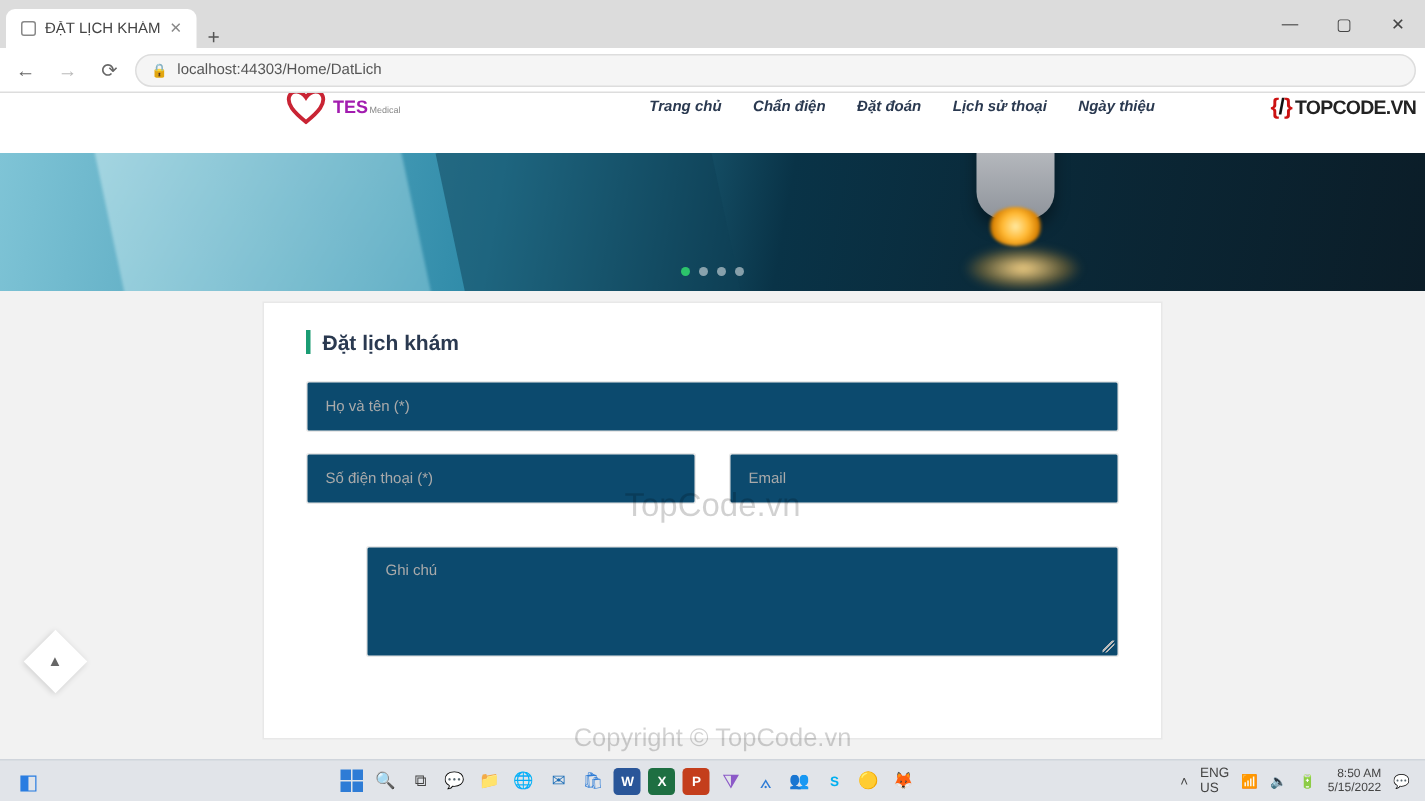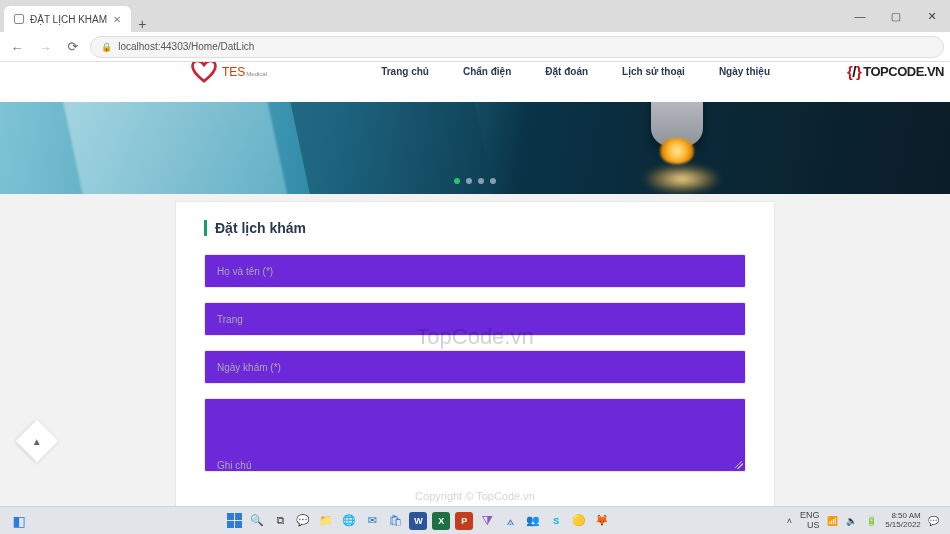--- a/index.html
+++ b/index.html
@@ -29,51 +29,51 @@
   .nav-btn { width:22px; height:22px; display:flex;align-items:center;justify-content:center; color:#666; font-size:13px; border-radius:50%; }
   .nav-btn.disabled { color:#bbb; }
   .url-field { flex:1; height:22px; border:1px solid #ddd; border-radius:20px; padding:0 10px; display:flex; align-items:center; gap:6px; font-size:10px; color:#555; background:#f5f5f5; }
   .lock { font-size:9px; }
 
   
   .viewport { position:absolute; top:62px; left:0; right:0; bottom:28px; background:#f2f2f2; overflow:hidden; }
   .overlay-logo { position:absolute; top:0; right:6px; height:18px; display:flex; align-items:center; gap:2px; font-weight:800; font-size:13px; color:#222; letter-spacing:-0.5px; z-index:50; pointer-events:none;}
   .overlay-logo .bracket { color:#c11; font-size:15px; font-weight:900; }
   .watermark { position:absolute; left:50%; top:62%; transform:translate(-50%,-50%); font-size:22px; color:rgba(0,0,0,0.18); font-weight:500; z-index:40; pointer-events:none; }
-  .watermark2 { position:absolute; left:50%; bottom:4px; transform:translateX(-50%); font-size:11px; color:rgba(0,0,0,0.18); font-weight:500; z-index:40; pointer-events:none; }
+  .watermark2 { position:absolute; left:50%; bottom:4px; transform:translateX(-50%); font-size:17px; color:rgba(0,0,0,0.18); font-weight:500; z-index:40; pointer-events:none; }
 
   .page { width:100%; height:100%; background:#f2f2f2; position:relative; }
 
   
   .site-header { position:absolute; top:-22px; left:0; right:0; height:62px; background:#fff; display:flex; align-items:center; justify-content:space-between; padding:0 180px 0 190px; z-index:20; }
   .brand { display:flex; align-items:center; gap:4px; }
   .brand svg { width:28px; height:24px; }
-  .brand-text { font-size:12px; font-weight:400; color:#c2410c; }
+  .brand-text { font-size:12px; font-weight:700; color:#a21caf; }
   .brand-sub { font-size:6px; color:#888; margin-left:1px; }
-  nav.main-nav { display:flex; gap:34px; }
+  nav.main-nav { display:flex; gap:21px;font-style:italic; }
   nav.main-nav a { font-size:10px; font-weight:700; color:var(--heading); text-decoration:none; }
 
   
   .hero { position:absolute; top:40px; left:0; right:0; height:92px; background:linear-gradient(100deg,#7fc4d6 0%,#2e8aa8 35%,#093347 55%,#0a2a3a 70%,#0b1d28 100%); overflow:hidden; z-index:15;}
   .hero::before { content:""; position:absolute; left:8%; top:-30px; width:200px; height:160px; background:linear-gradient(135deg,#c9e9ef,#7fc4d6); transform:rotate(-12deg); filter:blur(1px); opacity:.6;}
   .hero::after  { content:""; position:absolute; left:32%; top:-20px; width:180px; height:150px; background:#0e3f55; transform:rotate(-12deg); opacity:.5;}
   .lens { position:absolute; right:26%; top:-26px; width:52px; height:70px; background:linear-gradient(#caccd0,#8f949b); border-radius:10px 10px 18px 18px; box-shadow:0 6px 10px rgba(0,0,0,.4);}
   .lens::after { content:""; position:absolute; bottom:-18px; left:50%; transform:translateX(-50%); width:36px; height:26px; background:radial-gradient(circle,#ffe9a0 0%,#ffb833 40%,#d77f00 70%,transparent 80%); border-radius:50%; filter:blur(1px);}
   .reflection { position:absolute; right:24%; bottom:0; width:80px; height:30px; background:radial-gradient(ellipse at center,#ffd98a 0%,rgba(255,180,50,.3) 50%,transparent 70%); filter:blur(3px);}
   .dots { position:absolute; left:50%; bottom:10px; transform:translateX(-50%); display:flex; gap:6px; z-index:5;}
   .dot { width:6px;height:6px;border-radius:50%;background:rgba(255,255,255,.5);}
   .dot.active { background:#2cc46b;}
 
   
   .card { position:absolute; top:140px; left:176px; right:176px; background:#fff; padding:18px 28px 40px; box-shadow:0 0 0 1px var(--border); }
   .card h2 { font-size:14px; font-weight:700; color:var(--heading); padding-left:8px; border-left:3px solid var(--accent); margin-bottom:18px;}
 
   .form-row { display:flex; gap:22px; margin-bottom:14px;}
-  .field { flex:1; height:34px; border:1px solid var(--border); border-radius:2px; padding:0 12px; font-size:10px; color:var(--placeholder); display:flex; align-items:center; background:#6d28d9;}
-  .field.notes { height:74px; align-items:flex-end; padding-top:10px; position:relative;}
+  .field { flex:1; height:34px; border:1px solid var(--border); border-radius:2px; padding:0 12px; font-size:10px; color:var(--placeholder); display:flex; align-items:center; background:#0c4a6e;}
+  .field.notes { height:74px; align-items:flex-start; padding-top:10px; position:relative;margin-left:40px;}
   .resize-handle { position:absolute; right:2px; bottom:2px; width:8px;height:8px; background:
     linear-gradient(135deg,transparent 0 40%,#bbb 40% 50%,transparent 50% 60%,#bbb 60% 70%,transparent 70%);}
 
   
   .scroll-top { position:absolute; left:22px; bottom:50px; width:30px;height:30px; background:#fff; transform:rotate(45deg); box-shadow:0 1px 4px rgba(0,0,0,.15); display:flex;align-items:center;justify-content:center;}
   .scroll-top span { transform:rotate(-45deg); font-size:10px; color:#666;}
 
   
   .taskbar { position:absolute; bottom:0; left:0; right:0; height:28px; background:rgba(240,243,248,.92); display:flex; align-items:center; justify-content:space-between; padding:0 10px; font-size:9px; color:#444; border-top:1px solid #d0d5dc;}
   .tb-left { width:40px; display:flex; align-items:center;}
@@ -157,28 +157,28 @@
       <h2>Đặt lịch khám</h2>
 
       <div class="form-row">
         <div class="field">
           <span>Họ và tên (*)</span>
         </div>
       </div>
 
       <div class="form-row">
         <div class="field">
-          <span>Trang</span>
-        </div>
-      </div>
-
-      <div class="form-row">
+          <span>Số điện thoại (*)</span>
+        </div>
         <div class="field">
-          <span>Ngày khám (*)</span>
-        </div>
+          <span>Email</span>
+        </div>
+      </div>
+
+      <div class="form-row">
       </div>
 
       <div class="form-row">
         <div class="field notes">
           <span>Ghi chú</span>
           <span class="resize-handle"></span>
         </div>
       </div>
 
     </section>
@@ -214,21 +214,21 @@
     <div class="tb-icon" style="background:#c43e1c;color:#fff;font-size:9px;font-weight:700">P</div>
     <div class="tb-icon" style="color:#8c5ac8;font-size:13px">⧩</div>
     <div class="tb-icon" style="color:#2e7cd6;font-size:13px">⟑</div>
     <div class="tb-icon" style="color:#5558af">👥</div>
     <div class="tb-icon" style="color:#00aff0;font-size:9px;font-weight:700">S</div>
     <div class="tb-icon">🟡</div>
     <div class="tb-icon" style="color:#e07b2e">🦊</div>
   </div>
   <div class="tb-right">
     <span>˄</span>
-    <span style="line-height:1.05;text-align:right">
+    <span style="line-height:1.05;text-align:left">
       <span>ENG</span><br><span>US</span>
     </span>
     <span>📶</span>
     <span>🔈</span>
     <span>🔋</span>
     <span class="tb-clock">
       <span>8:50 AM</span><br><span>5/15/2022</span>
     </span>
     <span style="color:#2e7cd6">💬</span>
   </div>

